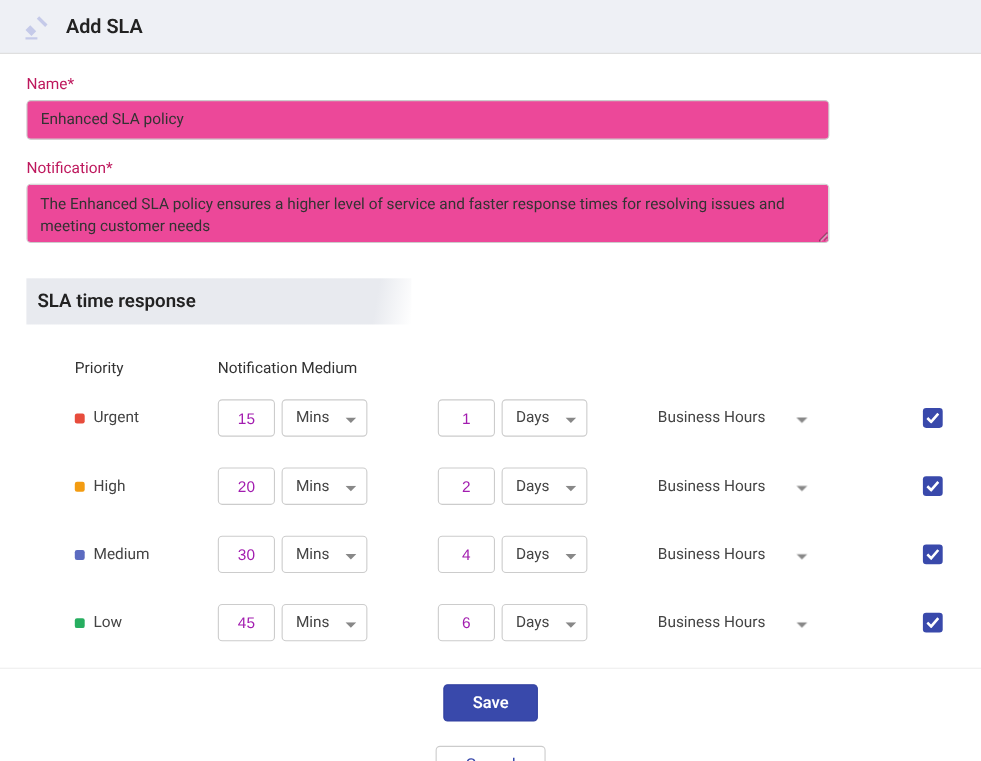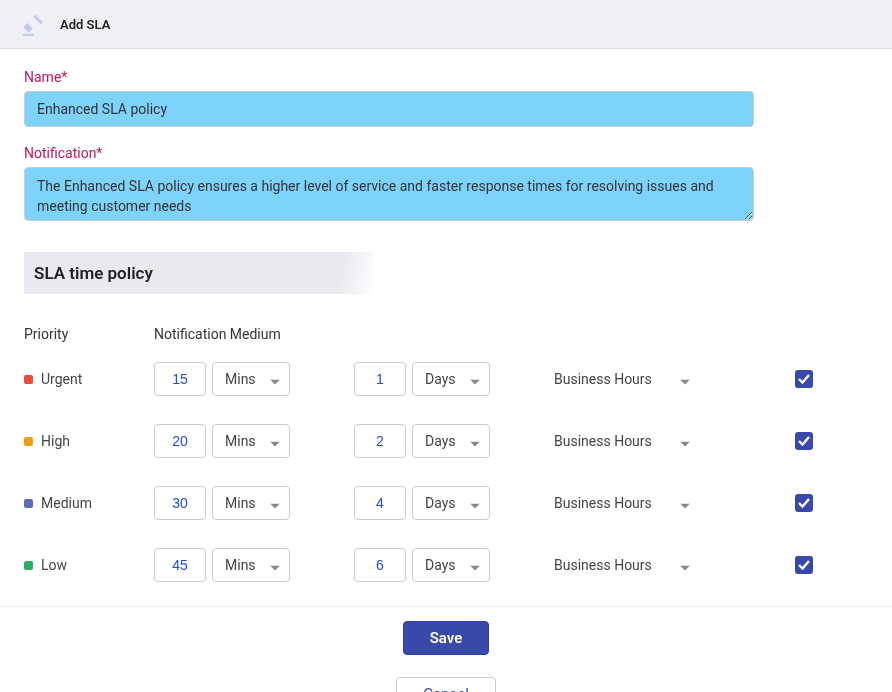--- a/index.html
+++ b/index.html
@@ -20,21 +20,21 @@
     }
     .header-bar .icon-box {
       width: 28px;
       height: 28px;
       display: flex;
       align-items: center;
       justify-content: center;
       position: relative;
     }
     .header-bar h1 {
-      font-size: 13px;
+      font-size: 18px;
       font-weight: 600;
       color: #222;
     }
     .content {
       padding: 20px 24px 0 24px;
     }
     .form-group { margin-bottom: 18px; }
     .form-label {
       display: block;
       font-size: 14px;
@@ -43,21 +43,21 @@
     }
     .text-input, .textarea-input {
       width: 730px;
       max-width: 100%;
       padding: 9px 12px;
       border: 1px solid #ccc;
       border-radius: 4px;
       font-family: inherit;
       font-size: 14px;
       color: #333;
-      background: #7dd3fc;
+      background: #ec4899;
     }
     .textarea-input {
       resize: both;
       height: 54px;
       line-height: 1.4;
     }
     .section-title-wrap {
       margin-top: 28px;
       position: relative;
       height: 42px;
@@ -80,20 +80,21 @@
     }
     .targets-table {
       width: 100%;
       margin-top: 18px;
     }
     .t-row {
       display: grid;
       grid-template-columns: 130px 200px 200px 180px 140px;
       align-items: center;
       padding: 14px 0;
+      margin-left: 44px;
     }
     .t-header {
       font-size: 14px;
       color: #333;
       font-weight: 400;
       padding-bottom: 6px;
     }
     .t-header .cell { padding: 0; }
     .priority-cell {
       display: flex;
@@ -112,21 +113,21 @@
       gap: 6px;
       align-items: center;
     }
     .num-input {
       width: 52px;
       height: 34px;
       border: 1px solid #ccc;
       border-radius: 4px;
       text-align: center;
       font-size: 14px;
-      color: #1d4ed8;
+      color: #a21caf;
     }
     .select-box {
       height: 34px;
       border: 1px solid #ccc;
       border-radius: 4px;
       padding: 0 28px 0 12px;
       font-size: 14px;
       color: #444;
       background: #fff;
       display: inline-flex;
@@ -213,21 +214,21 @@
     <input type="text" class="text-input" value="Enhanced SLA policy" style="">
   </div>
 
   <div class="form-group">
     <label class="form-label">Notification*</label>
     <textarea class="textarea-input" style="">The Enhanced SLA policy ensures a higher level of service and faster response times for resolving issues and meeting customer needs</textarea>
   </div>
 
   <div class="section-title-wrap">
     <div class="section-title-bg"></div>
-    <div class="section-title">SLA time policy</div>
+    <div class="section-title">SLA time response</div>
   </div>
 
   <div class="targets-table">
     <div class="t-row t-header">
       <div class="cell">Priority</div>
       <div class="cell">Notification Medium</div>
     </div>
 
     <div id="rows-container">
   <div class="t-row">

